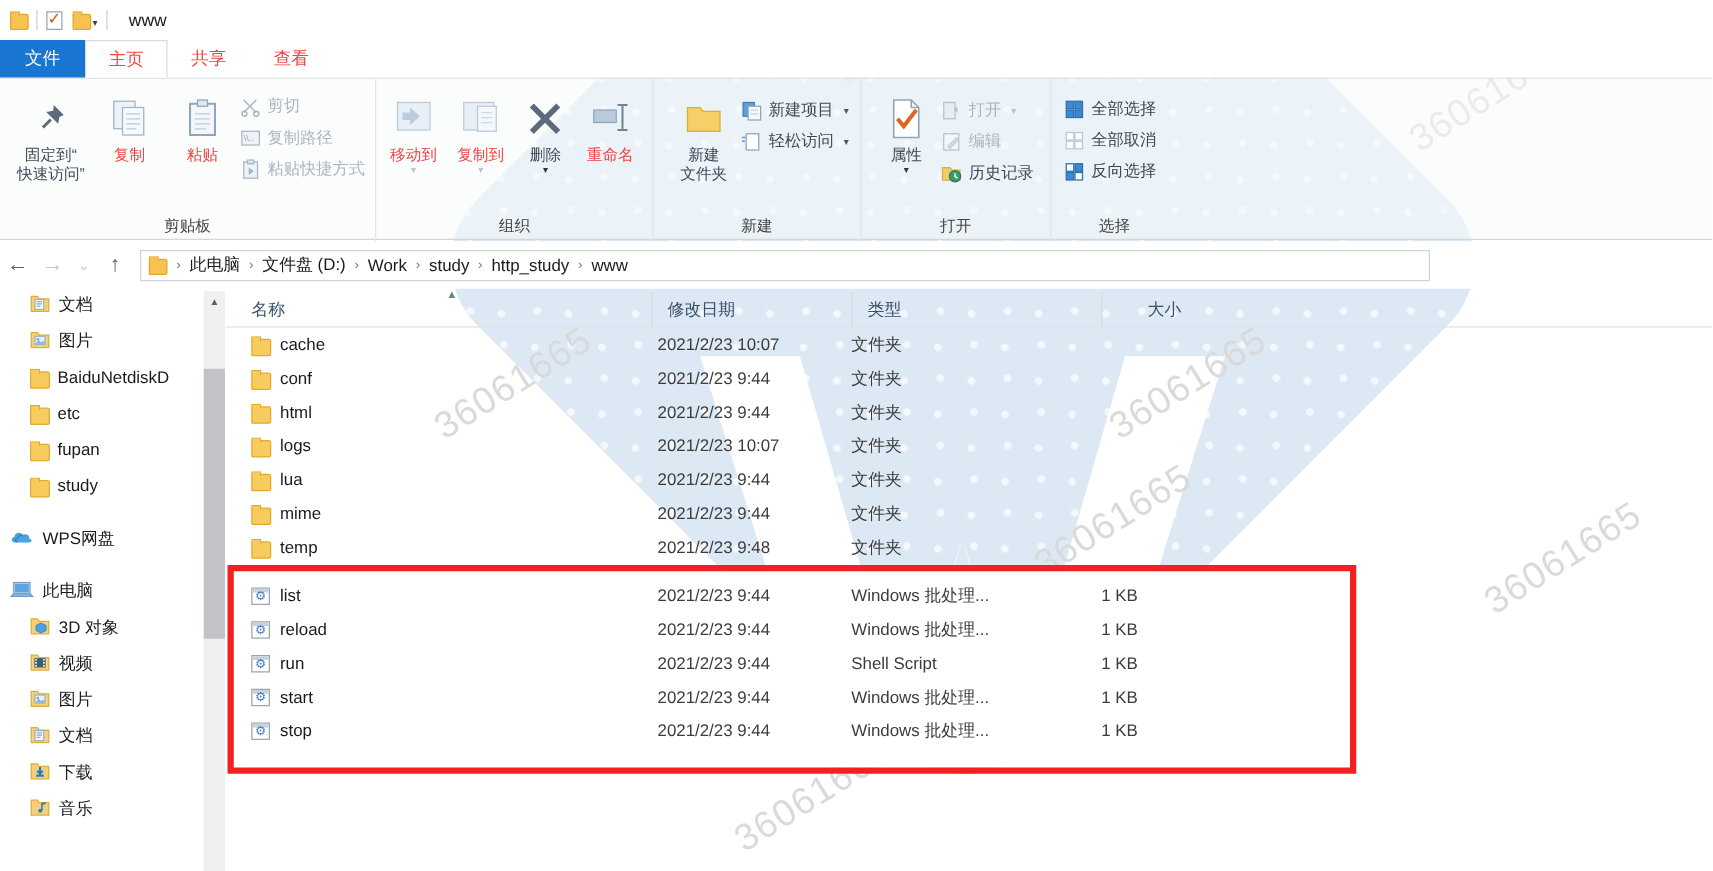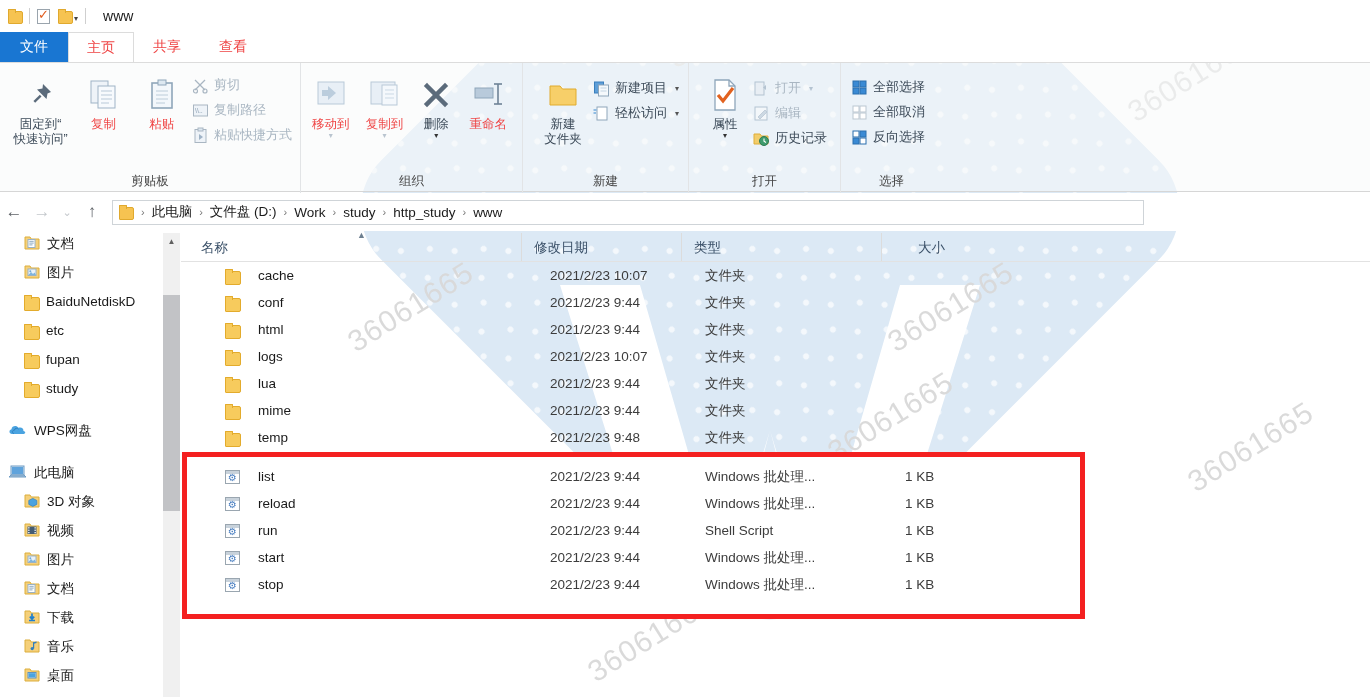--- a/index.html
+++ b/index.html
@@ -127,21 +127,21 @@
 
   
   .listarea { position:absolute; left:181px; top:233px; width:1189px; height:464px; z-index:3; background:transparent; }
   .colhdr { position:relative; height:29px; display:flex; align-items:center; font-size:13.5px; color:#3a5068; }
   .colhdr .ch { position:absolute; top:0; height:29px; display:flex; align-items:center; padding-left:12px; border-left:1px solid #dcdcdc; }
   .colhdr .ch:first-child { border-left:none; padding-left:20px; }
   .colhdr .sortmark { position:absolute; left:176px; top:-3px; font-size:9px; color:#6d7f90; }
   .hdr-underline { position:absolute; left:0; top:28px; width:1189px; height:1px; background:#e2e2e2; }
 
   .frow { position:relative; height:27px; display:flex; align-items:center; font-size:13.5px; color:#3c3c3c; cursor:default; }
-  .fcell { position:absolute; display:flex; align-items:center; gap:18px; white-space:nowrap;margin-left:24px; }
+  .fcell { position:absolute; display:flex; align-items:center; gap:8px; white-space:nowrap; }
   .fname { left:20px; color:#1a1a1a; }
   .fdate { left:345px; }
   .ftype { left:500px; }
   .fsize { left:700px; }
 
   .folder-ico { width:15px; height:14px; position:relative; flex:0 0 15px; }
   .folder-ico::before{ content:""; position:absolute; left:0; top:2px; width:14px; height:12px; background:#f7cb5d; border:1px solid #e3ab2c; border-radius:1px 2px 2px 1px;}
   .folder-ico::after{ content:""; position:absolute; left:0; top:0; width:6px; height:3px; background:#f7cb5d; border:1px solid #e3ab2c; border-bottom:none; border-radius:1px 1px 0 0;}
 
   .bat-ico { width:15px; height:14px; position:relative; flex:0 0 15px; background:#fff; border:1px solid #9aa6b0; }
@@ -658,30 +658,20 @@
             <path d="M1 2 h5 l1.3 2 H15 v10 H1z" fill="#f5d07a" stroke="#dcae3c"></path>
             <g fill="#2f7fc0">
               <rect x="9" y="4.5" width="1.2" height="6"></rect>
               <path d="M9 4.5 l3.5 -1 v1.6 l-3.5 1z"></path>
               <circle cx="8.2" cy="10.6" r="1.6"></circle>
             </g>
           </svg>
       </span>
       <span>音乐</span>
     </div>
-    <div class="navrow">
-      <span>
-        <svg width="16" height="15" viewBox="0 0 16 15">
-            <path d="M1 2 h5 l1.3 2 H15 v10 H1z" fill="#f5d07a" stroke="#dcae3c"></path>
-            <rect x="4" y="5.5" width="8" height="5.5" fill="#cfe3f4" stroke="#5f93c0"></rect>
-            <rect x="4.7" y="6.2" width="6.6" height="4.1" fill="#4aa3e0"></rect>
-          </svg>
-      </span>
-      <span>桌面</span>
-    </div>
   </div>
 
   <div class="nav-scrollbar">
     <div class="nav-sb-up">▲</div>
     <div class="nav-sb-thumb"></div>
   </div>
 
   <div class="redbox-fill"></div>
 
   <div class="listarea">

